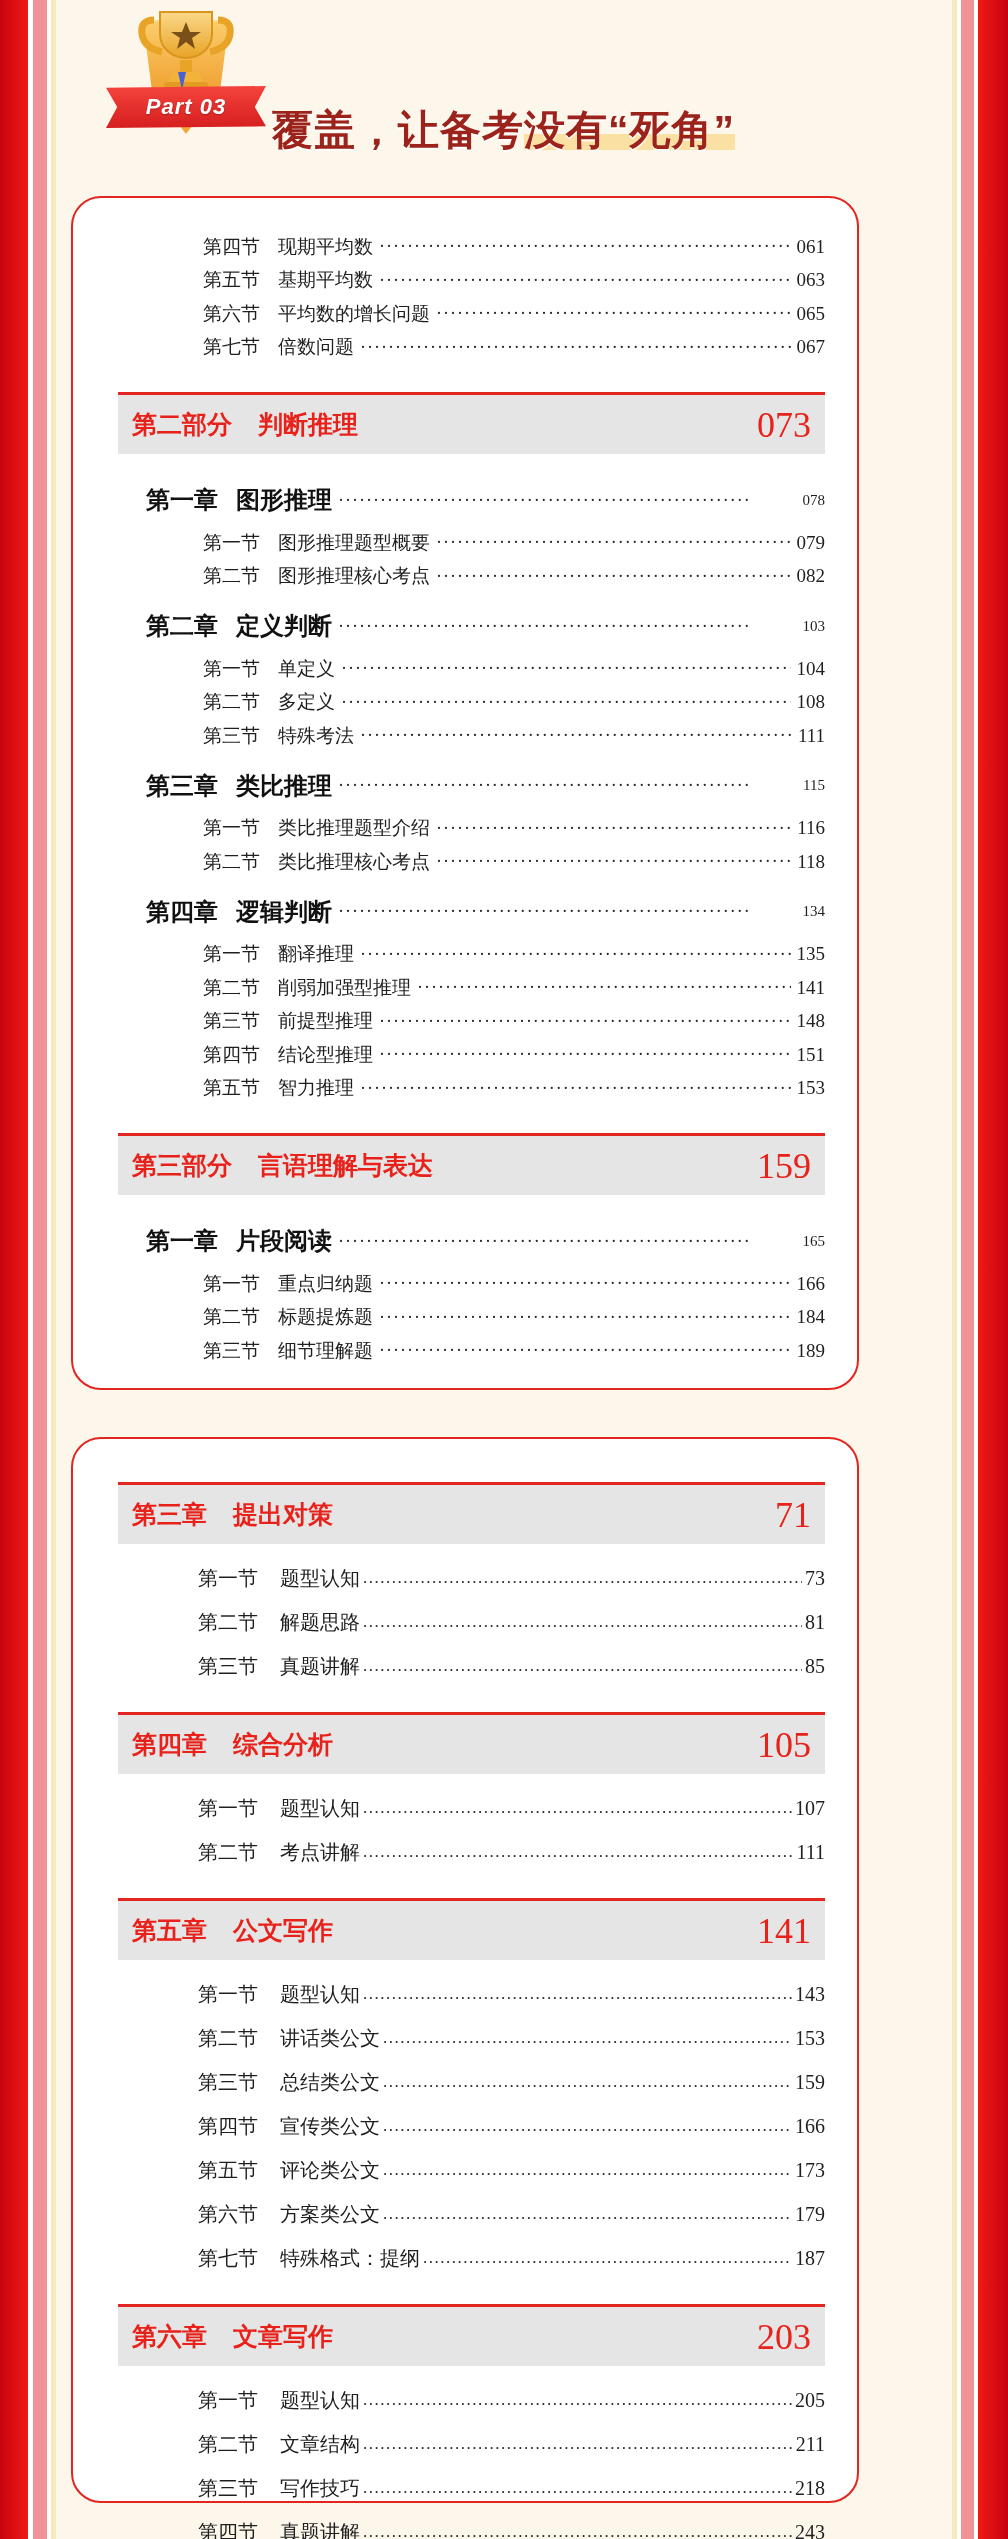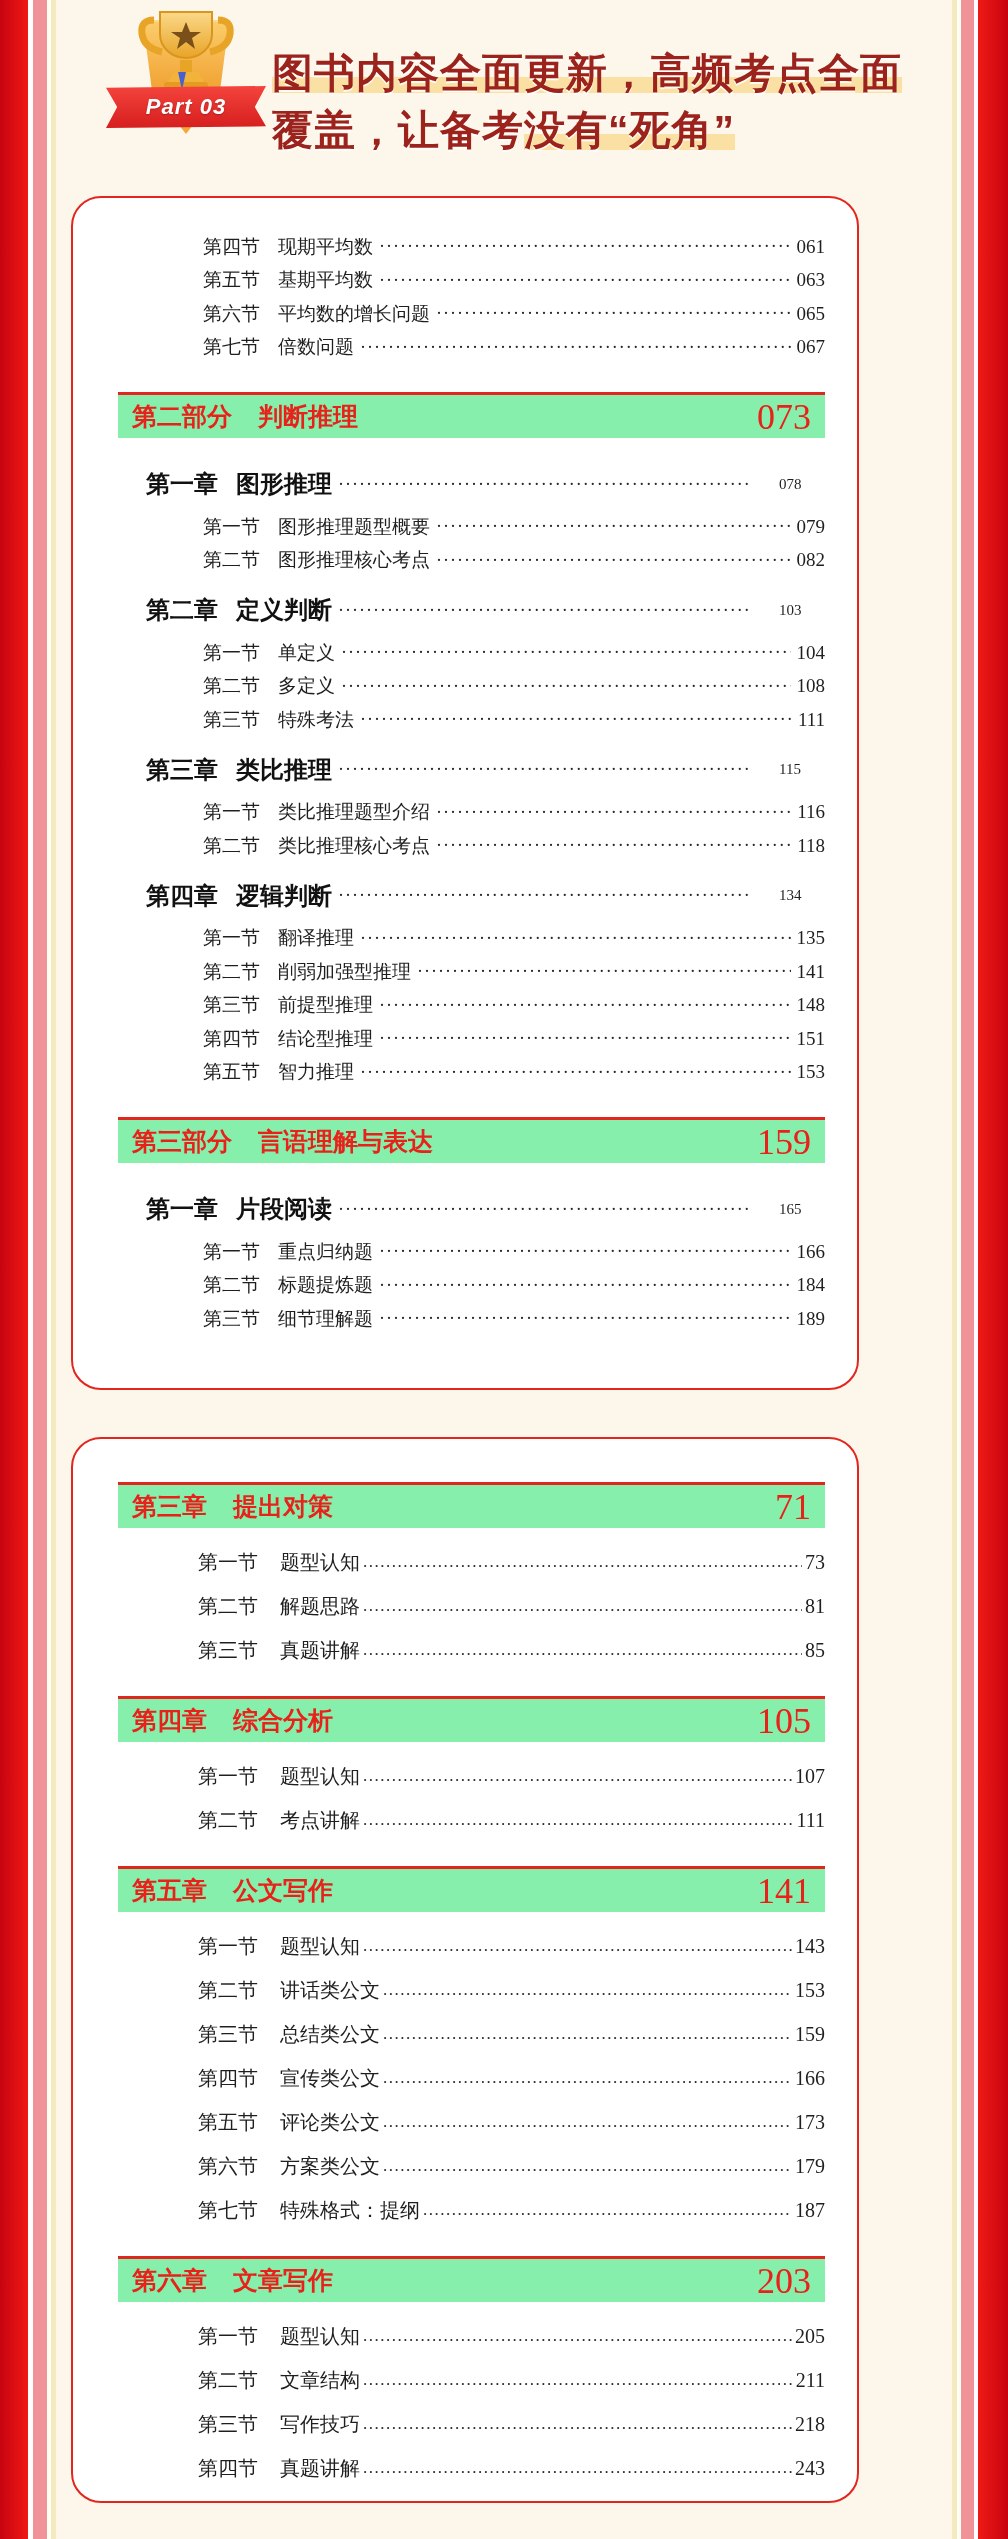--- a/index.html
+++ b/index.html
@@ -60,41 +60,41 @@
     position:absolute;left:71px;width:788px;background:#FFFFFF;
     border:2px solid #E2261F;border-radius:30px;box-sizing:border-box;
   }
   .toc1{top:196px;height:1194px;padding:32px 32px 0 45px;}
   .toc2{top:1437px;height:1066px;padding:43px 32px 0 45px;}
 
   .row{display:flex;align-items:center;color:#1F1F1F;}
   .rlabel{flex:none;}
   .rtitle{flex:none;margin-left:18px;}
   .leader{flex:1 1 auto;overflow:hidden;white-space:nowrap;margin:0 6px;color:#2B2B2B;}
-  .rpage{flex:none;text-align:left;}
+  .rpage{flex:none;text-align:right;}
 
   
   .toc1 .row.section{height:33.5px;font-size:19px;margin-left:85px;}
   .toc1 .row.chapter{height:44px;margin:11px 0 4px 28px;}
   .toc1 .row.chapter .rlabel,.toc1 .row.chapter .rtitle{
     font-family:"Liberation Sans", sans-serif;font-weight:700;font-size:24px;color:#111;
   }
   .toc1 .row.chapter .rpage{font-size:15px;margin-left:16px;min-width:46px;}
   .toc1 .leader{font-size:18px;letter-spacing:1px;}
   .toc1 .row.chapter .leader{margin-right:14px;}
 
   
   .toc2 .row.section{height:44px;font-size:20px;margin-left:80px;}
   .toc2 .rtitle{margin-left:22px;}
   .toc2 .leader{font-size:17px;letter-spacing:1.5px;margin:0 3px;}
 
   
   .row.band{
-    border-top:3px solid #E2261F;background:#86efac;height:43px;
-    padding:0 14px;margin:28px 0 24px 0;
+    border-top:3px solid #E2261F;background:#e5e5e5;height:43px;
+    padding:8px 14px;margin:28px 0 24px 0;
   }
   .toc2 .row.band{margin:24px 0 12px 0;}
   .toc2 .row.band:first-of-type{margin-top:0;}
   .row.band .rlabel,.row.band .rtitle{
     font-family:"Liberation Sans", sans-serif;font-weight:700;font-size:25px;color:#E8211A;
   }
   .row.band .rtitle{margin-left:26px;}
   .row.band .leader{visibility:hidden;}
   .row.band .rpage{
     font-family:Liberation Serif, serif;font-weight:500;font-size:36px;color:#E8211A;
@@ -133,21 +133,21 @@
         <polygon points="52,16 56,26 67,26 58,32 61,43 52,36 43,43 46,32 37,26 48,26" fill="#7A5018"></polygon>
         <rect x="46" y="54" width="12" height="12" fill="#E8A427"></rect>
         <polygon points="40,66 64,66 70,76 34,76" fill="#F2B33B"></polygon>
         <rect x="30" y="76" width="44" height="9" rx="3" fill="#E59A22"></rect>
         <polygon points="44,66 52,66 48,84" fill="#4A5FD0"></polygon>
       </svg>
       <div class="ribbon">
         <span>Part 03</span>
       </div>
     </div>
-    <h1 class="title"><span class="hl">图书内容全面更新，高频考点全面</span><br><span>覆盖，让备考</span><span class="hl">没有“死角”</span></h1>
+    <h1 class="title"><br><span>覆盖，让备考</span><span class="hl">没有“死角”</span></h1>
   </div>
 
   <section class="card toc1">
 
       <div class="row section">
         <span class="rlabel">第四节</span>
         <span class="rtitle">现期平均数</span>
         <span class="leader">········································································································································································································</span>
         <span class="rpage">061</span>
       </div>

